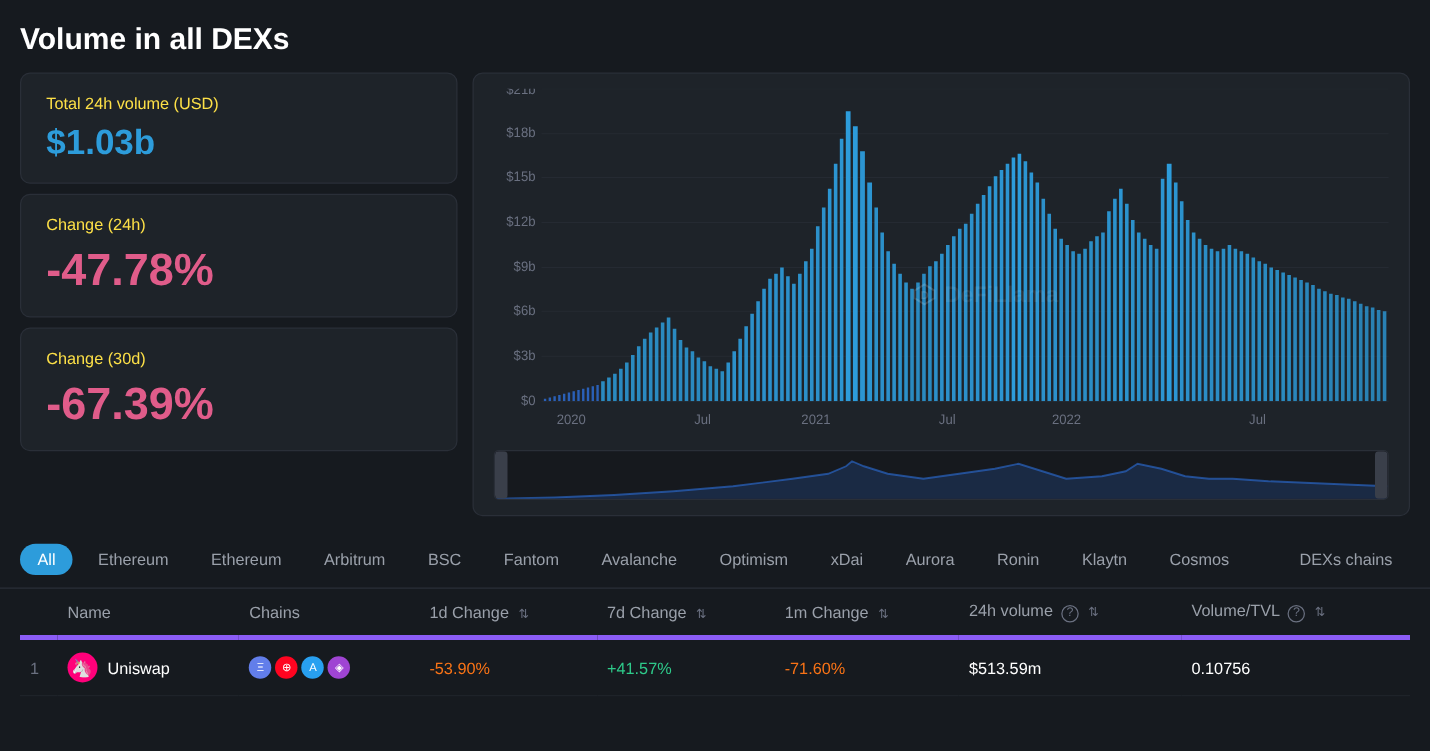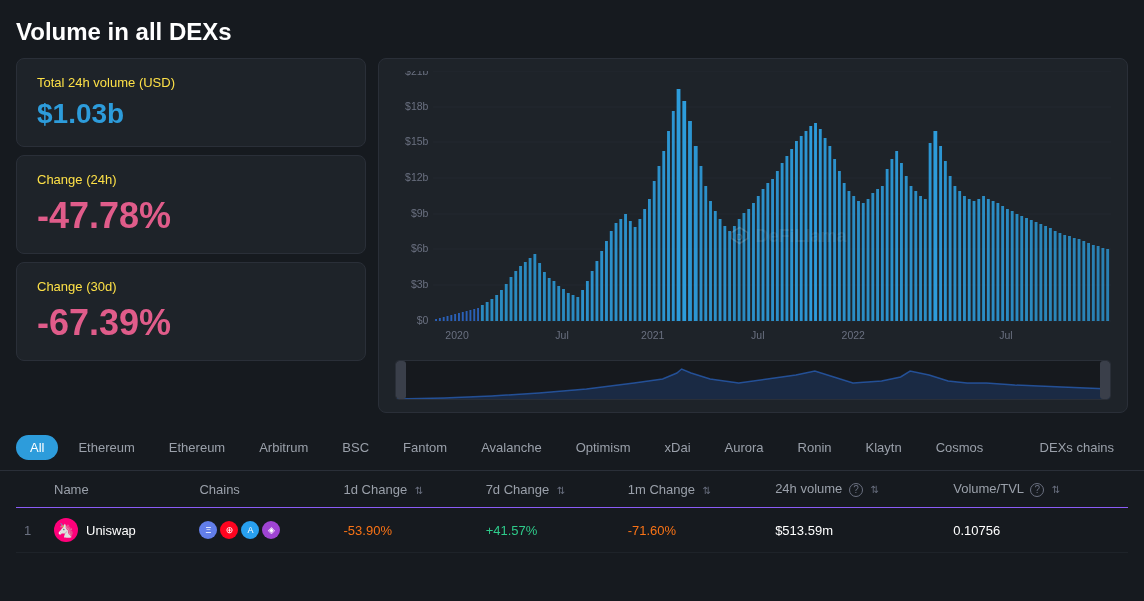--- a/index.html
+++ b/index.html
@@ -160,21 +160,21 @@
     .table-container {
       padding: 0 16px;
     }
 
     table {
       width: 100%;
       border-collapse: collapse;
     }
 
     thead tr {
-      border-bottom: 1px solid #8b5cf6;
+      border-bottom: 4px solid #8b5cf6;
     }
 
     th {
       padding: 10px 8px;
       text-align: left;
       font-size: 13px;
       color: #9aa0aa;
       font-weight: 500;
       white-space: nowrap;
     }

